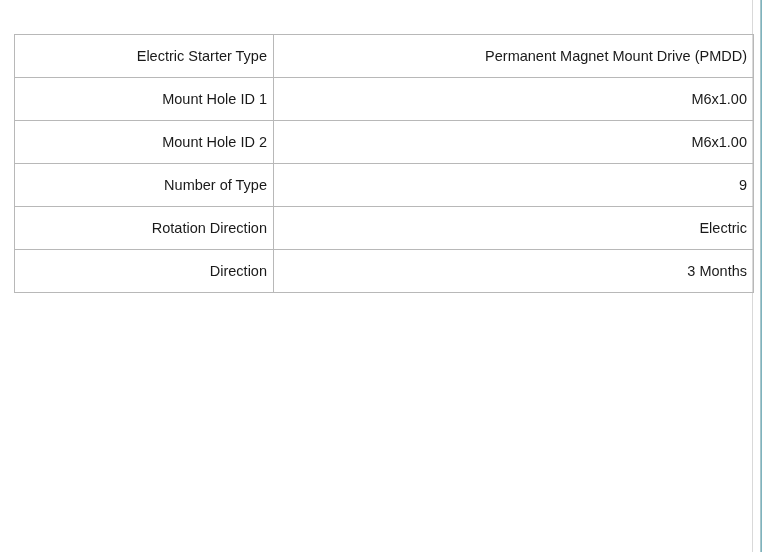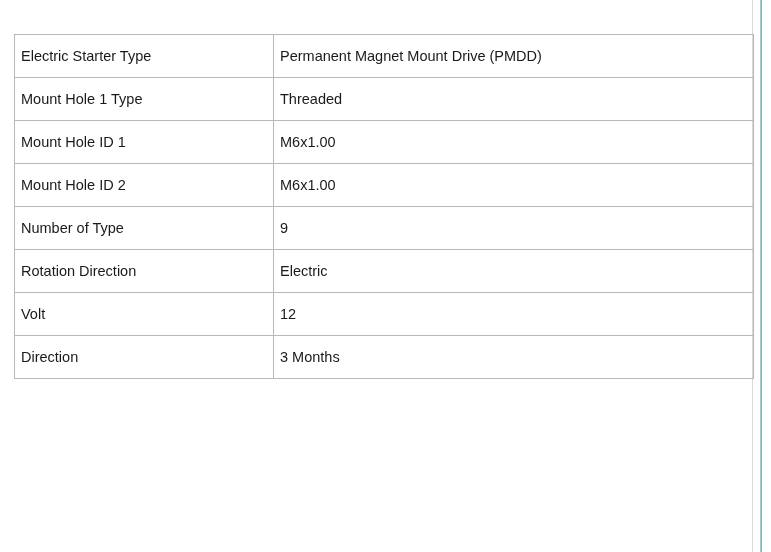--- a/index.html
+++ b/index.html
@@ -41,21 +41,21 @@
   }
   table.spec {
     border-collapse: collapse;
     width: 715px;
     table-layout: fixed;
   }
   table.spec td {
     border: 1px solid #b8b8b8;
     height: 42px;
     padding: 0 6px;
-    text-align: left;
+    text-align: right;
     vertical-align: middle;
     font-size: 14.5px;
     color: #1a1a1a;
     line-height: 1.25;
   }
   table.spec td.label {
     width: 246px;
   }
   table.spec td.value {
     width: 467px;
@@ -71,44 +71,36 @@
   <div class="edge-rule c"></div>
 
   <div class="spec-wrap">
     <table class="spec">
       <tbody>
         <tr>
           <td class="label">Electric Starter Type</td>
           <td class="value">Permanent Magnet Mount Drive (PMDD)</td>
         </tr>
         <tr>
-          <td class="label">Mount Hole 1 Type</td>
-          <td class="value">Threaded</td>
-        </tr>
-        <tr>
           <td class="label">Mount Hole ID 1</td>
           <td class="value">M6x1.00</td>
         </tr>
         <tr>
           <td class="label">Mount Hole ID 2</td>
           <td class="value">M6x1.00</td>
         </tr>
         <tr>
           <td class="label">Number of Type</td>
           <td class="value">9</td>
         </tr>
         <tr>
           <td class="label">Rotation Direction</td>
           <td class="value">Electric</td>
         </tr>
         <tr>
-          <td class="label">Volt</td>
-          <td class="value">12</td>
-        </tr>
-        <tr>
           <td class="label">Direction</td>
           <td class="value">3 Months</td>
         </tr>
       </tbody>
     </table>
   </div>
 
 </div>
 
 </body></html>

